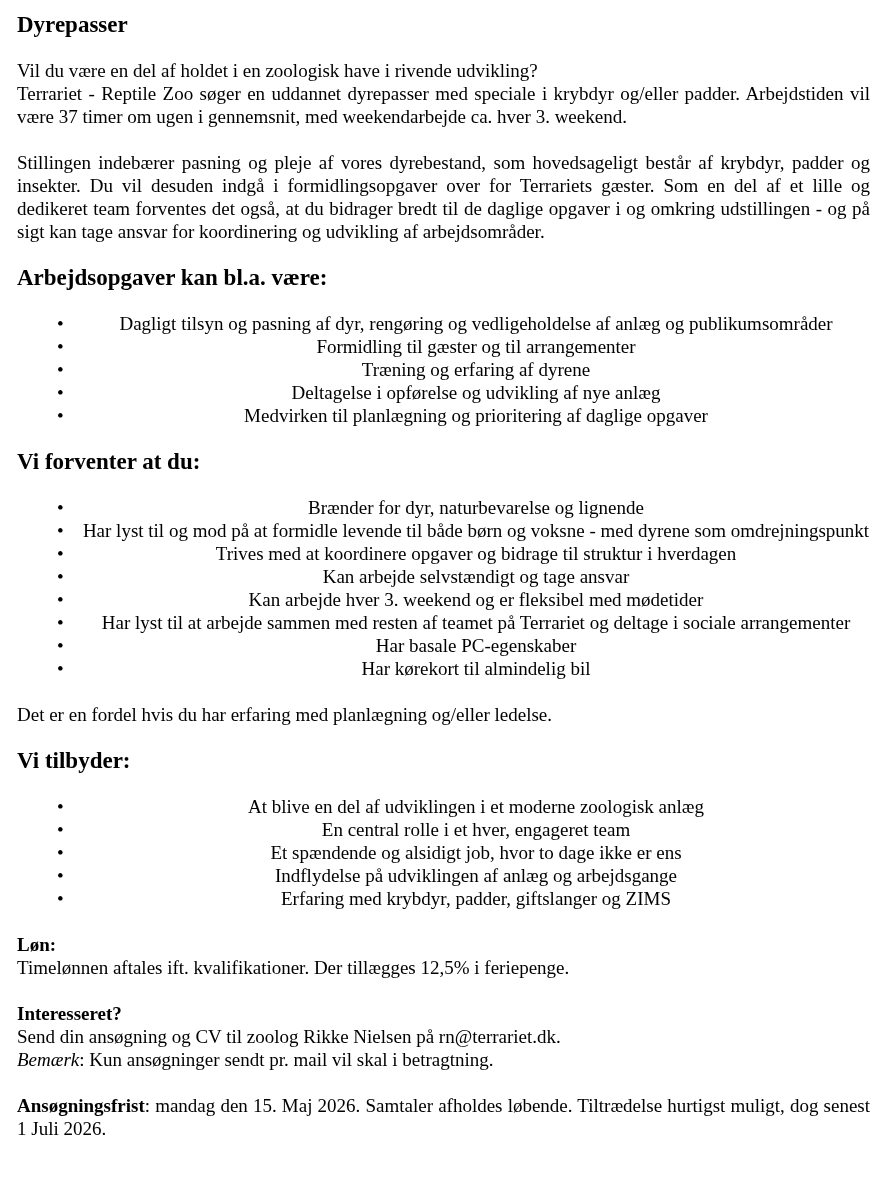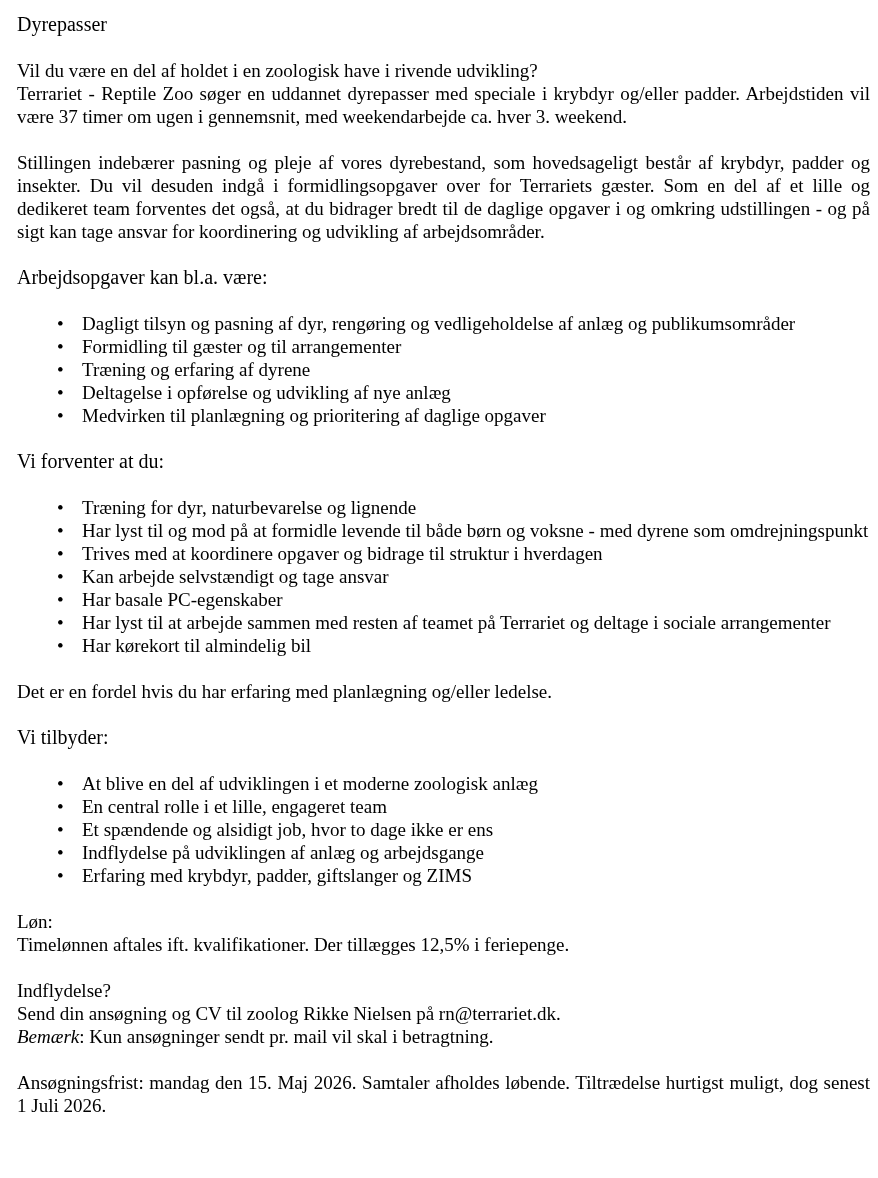--- a/index.html
+++ b/index.html
@@ -10,29 +10,30 @@
     padding: 13px 8px 0 17px;
     overflow: hidden;
     font-family: "Liberation Serif", "DejaVu Serif", serif;
     font-size: 19px;
     line-height: 23px;
     color: #000000;
   }
   .doc { width: 853px; }
   .block { margin: 0 0 23px 0; }
   .tight { margin: 0; }
-  .bold { font-weight: normal; }
+  .bold { font-weight: bold; }
   .italic { font-style: italic; font-family: Liberation Serif, serif; }
   .just { text-align: justify; }
-  h1, h2 { font-size: 20px; line-height: 23px; margin: 0 0 23px 0; font-weight: normal; }
+  h1, h2 { font-size: 23px; line-height: 23px; margin: 0 0 23px 0; font-weight: bold; }
   p { margin: 0; }
   ul.bullets {
     list-style: none;
     margin: 0 0 23px 0;
     padding: 0;
+    text-align: center;
   }
   ul.bullets li {
     position: relative;
     padding-left: 65px;
     line-height: 23px;
   }
   ul.bullets li::before {
     content: "\2022";
     position: absolute;
     left: 40px;
@@ -57,46 +58,47 @@
   <ul class="bullets">
     <li>Dagligt tilsyn og pasning af dyr, rengøring og vedligeholdelse af anlæg og publikumsområder</li>
     <li>Formidling til gæster og til arrangementer</li>
     <li>Træning og erfaring af dyrene</li>
     <li>Deltagelse i opførelse og udvikling af nye anlæg</li>
     <li>Medvirken til planlægning og prioritering af daglige opgaver</li>
   </ul>
 
   <h2>Vi forventer at du:</h2>
   <ul class="bullets">
-    <li>Træning for dyr, naturbevarelse og lignende</li>
+    <li>Brænder for dyr, naturbevarelse og lignende</li>
     <li>Har lyst til og mod på at formidle levende til både børn og voksne - med dyrene som omdrejningspunkt</li>
     <li>Trives med at koordinere opgaver og bidrage til struktur i hverdagen</li>
     <li>Kan arbejde selvstændigt og tage ansvar</li>
+    <li>Kan arbejde hver 3. weekend og er fleksibel med mødetider</li>
+    <li>Har lyst til at arbejde sammen med resten af teamet på Terrariet og deltage i sociale arrangementer</li>
     <li>Har basale PC-egenskaber</li>
-    <li>Har lyst til at arbejde sammen med resten af teamet på Terrariet og deltage i sociale arrangementer</li>
     <li>Har kørekort til almindelig bil</li>
   </ul>
 
   <p class="block">Det er en fordel hvis du har erfaring med planlægning og/eller ledelse.</p>
 
   <h2>Vi tilbyder:</h2>
   <ul class="bullets">
     <li>At blive en del af udviklingen i et moderne zoologisk anlæg</li>
-    <li>En central rolle i et lille, engageret team</li>
+    <li>En central rolle i et hver, engageret team</li>
     <li>Et spændende og alsidigt job, hvor to dage ikke er ens</li>
     <li>Indflydelse på udviklingen af anlæg og arbejdsgange</li>
     <li>Erfaring med krybdyr, padder, giftslanger og ZIMS</li>
   </ul>
 
   <div class="block">
     <div class="bold">Løn:</div>
     <div>Timelønnen aftales ift. kvalifikationer. Der tillægges 12,5% i feriepenge.</div>
   </div>
 
   <div class="block">
-    <div class="bold">Indflydelse?</div>
+    <div class="bold">Interesseret?</div>
     <div><span>Send din ansøgning og CV til zoolog Rikke Nielsen på rn@terrariet.dk.</span></div>
     <div><span class="italic">Bemærk</span><span>: Kun ansøgninger sendt pr. mail vil skal i betragtning.</span></div>
   </div>
 
   <p class="tight just"><span class="bold">Ansøgningsfrist</span><span>: mandag den 15. Maj 2026. Samtaler afholdes løbende. Tiltrædelse hurtigst muligt, dog senest 1 Juli 2026.</span></p>
 
 </div>
 
 </body></html>

